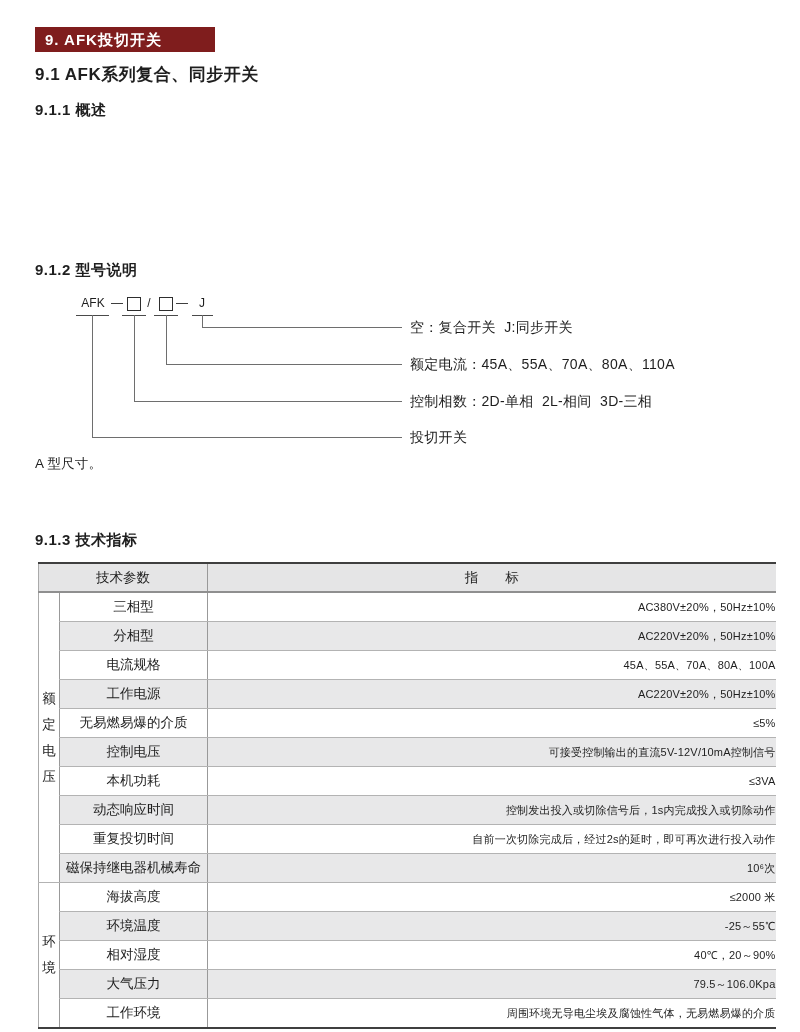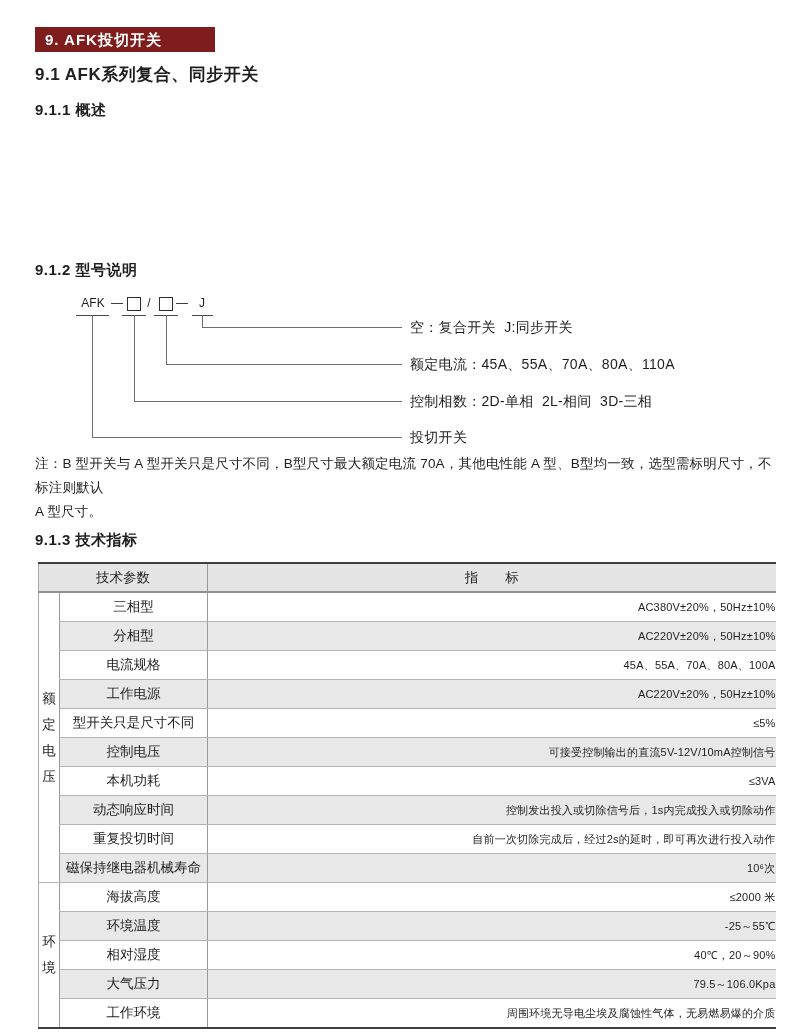--- a/index.html
+++ b/index.html
@@ -89,21 +89,20 @@
     <span class="hline" style="left:134px;top:401px;width:268px;"></span>
     <span class="hline" style="left:92px;top:437px;width:310px;"></span>
 
     <div class="callout" style="top:319px;">空：复合开关  J:同步开关</div>
     <div class="callout" style="top:356px;">额定电流：45A、55A、70A、80A、110A</div>
     <div class="callout" style="top:393px;">控制相数：2D-单相  2L-相间  3D-三相</div>
     <div class="callout" style="top:429px;">投切开关</div>
   </div>
 
   <div class="note">
-    <div>注：B 型开关与 A 型开关只是尺寸不同，B型尺寸最大额定电流 70A，其他电性能 A 型、B型均一致，选型需标明尺寸，不标注则默认</div>
     <div>A 型尺寸。</div>
   </div>
 
   <div class="h-sub h-913">9.1.3 技术指标</div>
 
   <table class="spec-table">
     <colgroup>
       <col style="width:21px">
         <col style="width:148px">
         <col style="width:568px">
@@ -126,21 +125,21 @@
       </tr>
       <tr>
         <td class="param-td">电流规格</td>
         <td class="value-td">45A、55A、70A、80A、100A</td>
       </tr>
       <tr>
         <td class="param-td">工作电源</td>
         <td class="value-td">AC220V±20%，50Hz±10%</td>
       </tr>
       <tr>
-        <td class="param-td">型开关只是尺寸不同</td>
+        <td class="param-td">无易燃易爆的介质</td>
         <td class="value-td">≤5%</td>
       </tr>
       <tr>
         <td class="param-td">控制电压</td>
         <td class="value-td">可接受控制输出的直流5V-12V/10mA控制信号</td>
       </tr>
       <tr>
         <td class="param-td">本机功耗</td>
         <td class="value-td">≤3VA</td>
       </tr>

